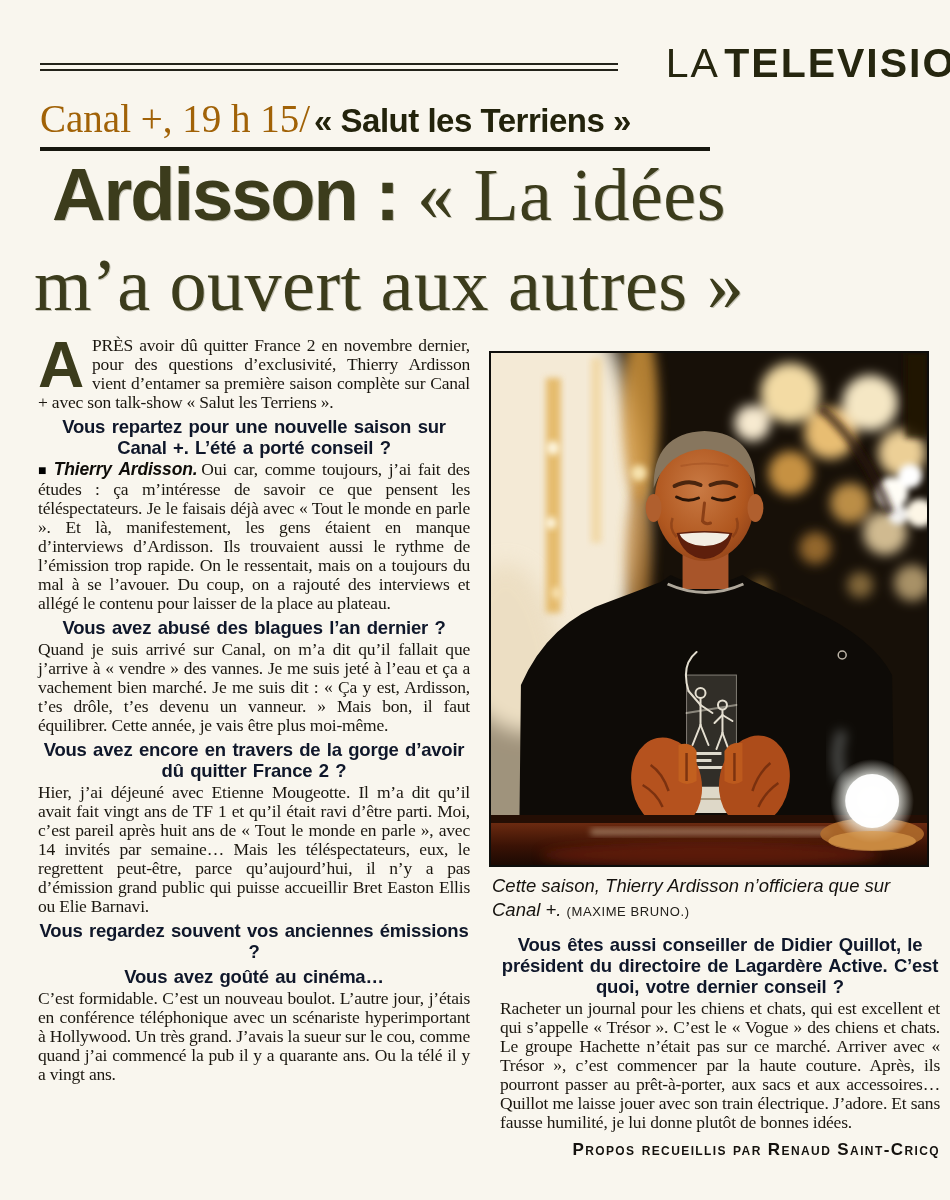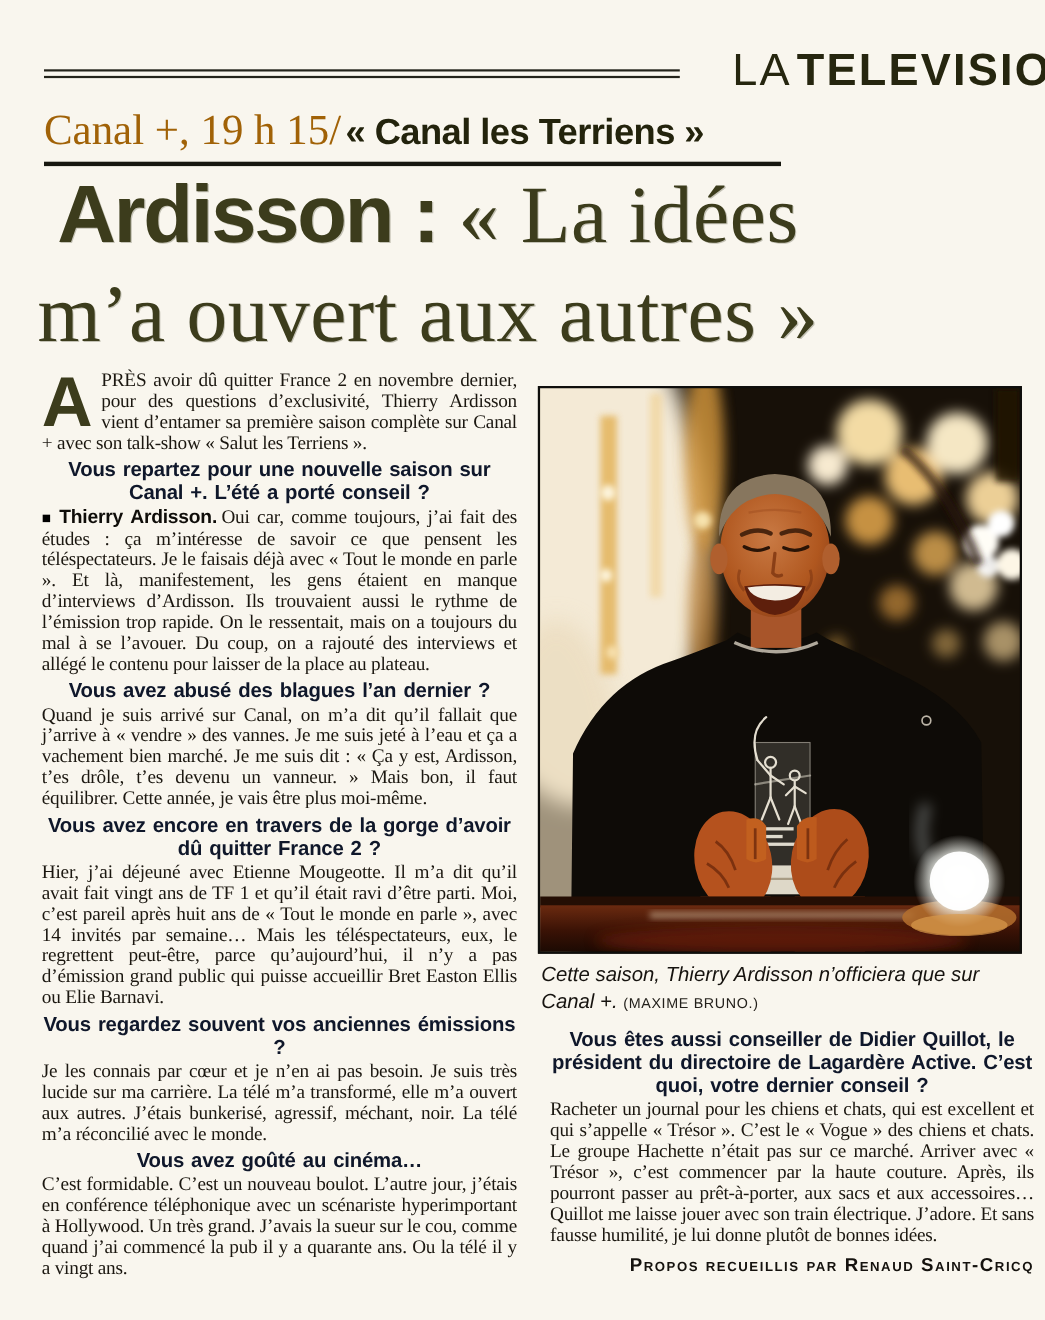--- a/index.html
+++ b/index.html
@@ -76,21 +76,21 @@
     font-family:"Liberation Sans", sans-serif;font-weight:700;
     font-size:64px;line-height:52px;
     color:#3c3c1c;margin:3px 8px 0 0;
   }
   .answer-bullet{
     font-family:"Liberation Sans", sans-serif;font-size:14px;color:#000;
     margin-right:5px;
   }
   .answer-lead{
     font-family:"Liberation Sans", sans-serif;font-weight:700;font-size:17.5px;
-    margin-right:4px;color:#0f0d09;
+    margin-right:4px;color:#0f0d09;font-style:italic;
   }
   .byline{
     margin-top:8px;text-align:right;
     font-family:"Liberation Sans", sans-serif;font-weight:700;
     font-variant:small-caps;font-size:17px;letter-spacing:1.4px;
     color:#15120e;
   }
   
   .photo{
     position:absolute;left:489px;top:351px;width:436px;height:512px;margin:0;
@@ -112,41 +112,40 @@
 <div class="page">
 
   <div class="rule-double"></div>
   <div class="section-title">
     <span class="light">LA</span>
     <span class="bold">TELEVISION</span>
   </div>
 
   <div class="kicker">
     <span class="serif">Canal +, 19 h 15/</span>
-    <span class="boldpart">« Canal les Terriens »</span>
+    <span class="boldpart">« Salut les Terriens »</span>
   </div>
   <div class="kicker-rule"></div>
 
   <h1 class="headline"><span class="hl-sans">Ardisson :</span><span class="hl-serif"> « La idées</span><br>
   <span class="hl-serif">m’a ouvert aux autres »</span></h1>
 
   <div class="col-left">
     <p class="body-par"><span class="dropcap">A</span><span>PRÈS avoir dû quitter France 2 en novembre dernier, pour des questions d’exclusivité, Thierry Ardisson vient d’entamer sa première saison complète sur Canal + avec son talk-show « Salut les Terriens ».</span></p>
 
     <p class="question">Vous repartez pour une nouvelle saison sur Canal +. L’été a porté conseil ?</p>
     <p class="body-par"><span class="answer-bullet">■</span><span class="answer-lead">Thierry Ardisson.</span><span>Oui car, comme toujours, j’ai fait des études : ça m’intéresse de savoir ce que pensent les téléspectateurs. Je le faisais déjà avec « Tout le monde en parle ». Et là, manifestement, les gens étaient en manque d’interviews d’Ardisson. Ils trouvaient aussi le rythme de l’émission trop rapide. On le ressentait, mais on a toujours du mal à se l’avouer. Du coup, on a rajouté des interviews et allégé le contenu pour laisser de la place au plateau.</span></p>
 
     <p class="question">Vous avez abusé des blagues l’an dernier ?</p>
     <p class="body-par">Quand je suis arrivé sur Canal, on m’a dit qu’il fallait que j’arrive à « vendre » des vannes. Je me suis jeté à l’eau et ça a vachement bien marché. Je me suis dit : « Ça y est, Ardisson, t’es drôle, t’es devenu un vanneur. » Mais bon, il faut équilibrer. Cette année, je vais être plus moi-même.</p>
 
     <p class="question">Vous avez encore en travers de la gorge d’avoir dû quitter France 2 ?</p>
     <p class="body-par">Hier, j’ai déjeuné avec Etienne Mougeotte. Il m’a dit qu’il avait fait vingt ans de TF 1 et qu’il était ravi d’être parti. Moi, c’est pareil après huit ans de « Tout le monde en parle », avec 14 invités par semaine… Mais les téléspectateurs, eux, le regrettent peut-être, parce qu’aujourd’hui, il n’y a pas d’émission grand public qui puisse accueillir Bret Easton Ellis ou Elie Barnavi.</p>
 
     <p class="question">Vous regardez souvent vos anciennes émissions ?</p>
-    <p class="body-par">Je les connais par cœur et je n’en ai pas besoin. Je suis très lucide sur ma carrière. La télé m’a transformé, elle m’a ouvert aux autres. J’étais bunkerisé, agressif, méchant, noir. La télé m’a réconcilié avec le monde.</p>
 
     <p class="question">Vous avez goûté au cinéma…</p>
     <p class="body-par">C’est formidable. C’est un nouveau boulot. L’autre jour, j’étais en conférence téléphonique avec un scénariste hyperimportant à Hollywood. Un très grand. J’avais la sueur sur le cou, comme quand j’ai commencé la pub il y a quarante ans. Ou la télé il y a vingt ans.</p>
   </div>
 
   <figure class="photo">
     <svg viewBox="0 0 437 512" preserveAspectRatio="none">
       <defs>
         <filter id="b3" x="-40%" y="-40%" width="180%" height="180%">
             <feGaussianBlur stdDeviation="3"></feGaussianBlur>

